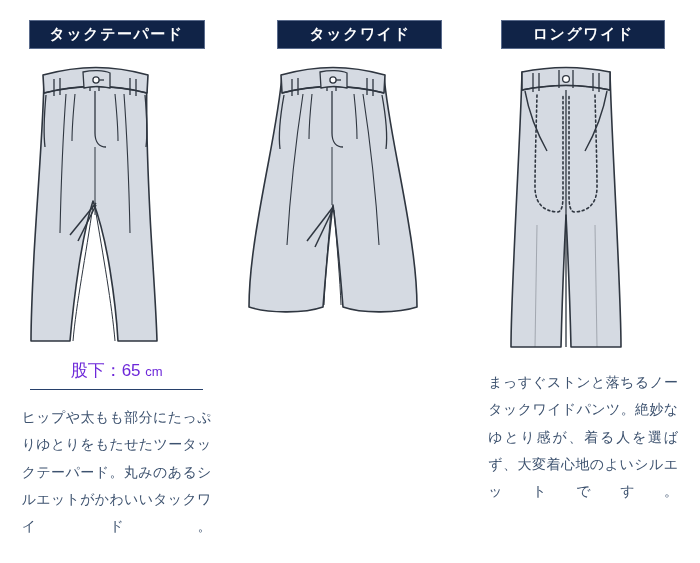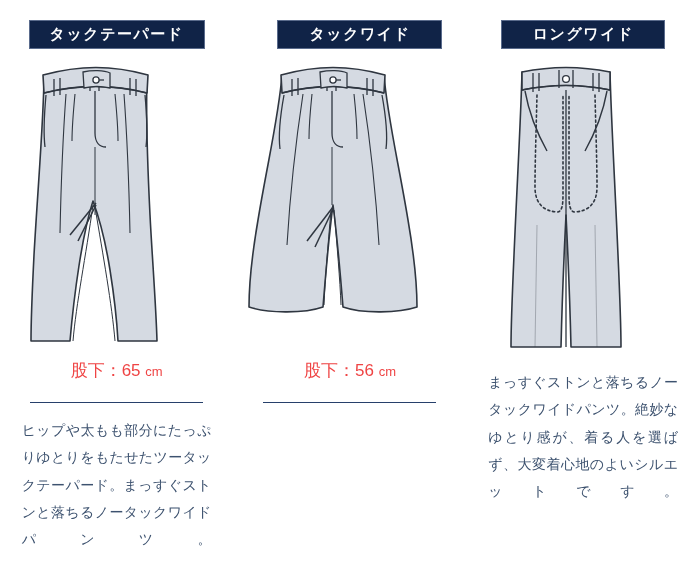--- a/index.html
+++ b/index.html
@@ -32,23 +32,23 @@
 
   
   .art{width:233px;height:300px;position:relative;margin-top:6px;}
   .art svg{display:block;position:absolute;left:0;top:0;}
 
   
   .inseam{
     margin-top:4px;
     width:173px;
     text-align:center;
-    color:#ef4444;
+    color:#6d28d9;
     font-size:17px;
-    padding-bottom:20px;
+    padding-bottom:7px;
     border-bottom:1.5px solid #27406b;
     white-space:nowrap;
   }
   .inseam .unit{font-size:13px;}
 
   
   .desc{
     margin-top:14px;
     width:190px;
     color:#3d526f;
@@ -126,21 +126,21 @@
             <path d="M95 152 C 103 200, 112 250, 115 286"></path>
           </g>
         </svg>
       </div>
 
       <div class="inseam">
         <span>股下：65</span>
         <span class="unit">cm</span>
       </div>
 
-      <div class="desc">ヒップや太もも部分にたっぷりゆとりをもたせたツータックテーパード。まっすぐストンと落ちるノータックワイドパンツ。</div>
+      <div class="desc">ヒップや太もも部分にたっぷりゆとりをもたせたツータックテーパード。丸みのあるシルエットがかわいいタックワイド。</div>
     </div>
 
     <div class="col c2">
       <div class="banner">
         <span>タックワイド</span>
       </div>
 
       <div class="art">
         <svg width="233" height="300" viewBox="0 0 233 300">
           <g fill="#d5dae2" stroke="#2f3640" stroke-width="1.6" stroke-linejoin="round">
@@ -185,24 +185,20 @@
             <path d="M82 192 L 100 154"></path>
           </g>
 
           <g fill="none" stroke="#2f3640" stroke-width="1">
             <path d="M98 155 C 95 190, 92 225, 91 250"></path>
             <path d="M101 155 C 104 190, 107 225, 108 250"></path>
           </g>
         </svg>
       </div>
 
-      <div class="inseam">
-        <span>股下：56</span>
-        <span class="unit">cm</span>
-      </div>
 
     </div>
 
     <div class="col c3">
       <div class="banner">
         <span>ロングワイド</span>
       </div>
 
       <div class="art">
         <svg width="233" height="300" viewBox="0 0 233 300">

